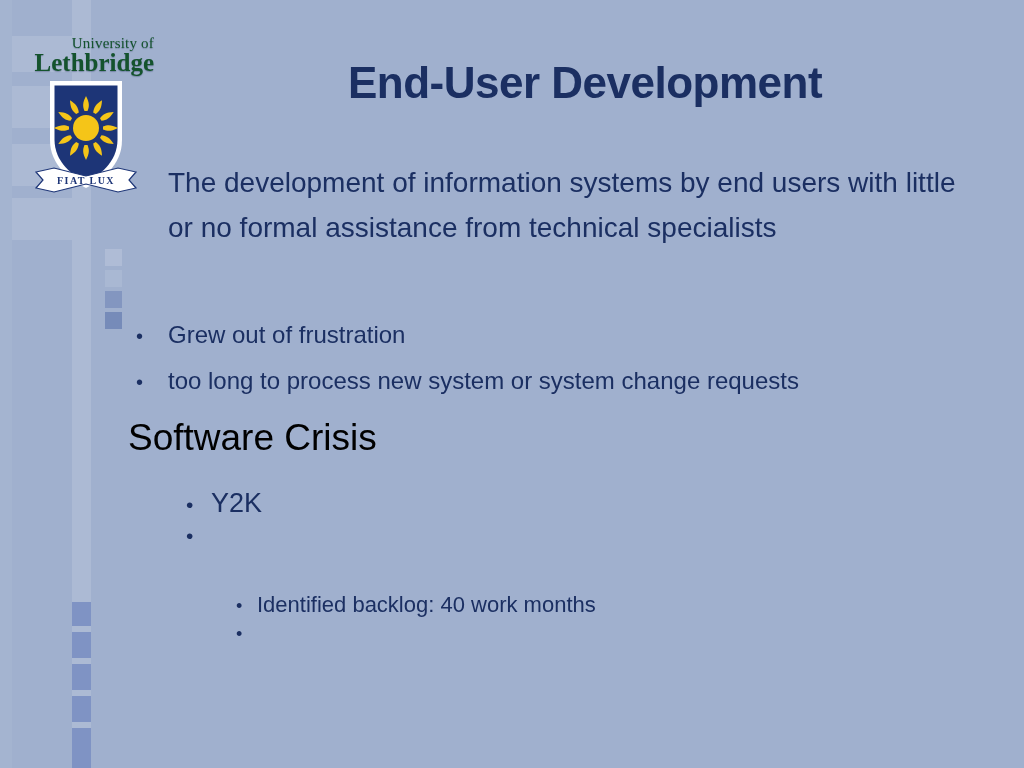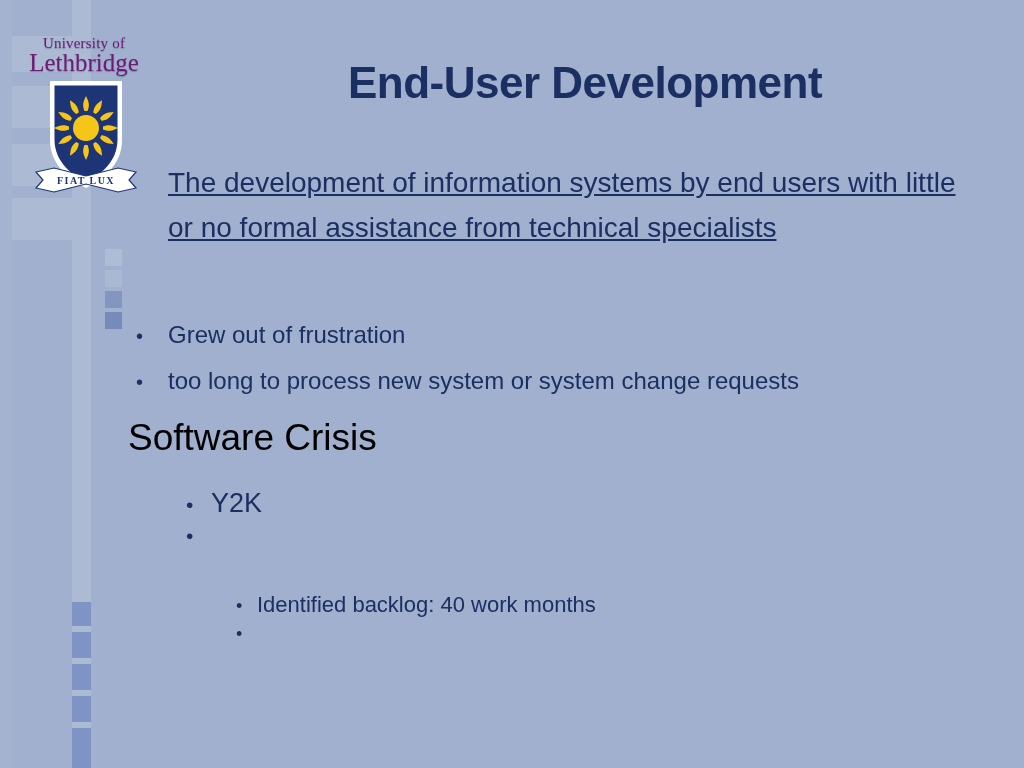--- a/index.html
+++ b/index.html
@@ -78,34 +78,34 @@
 
   
   .logo {
     position: absolute;
     left: 14px;
     top: 36px;
     width: 140px;
     height: 165px;
   }
   .logo-wordmark {
-    text-align: center;
-    color: #701a75;
+    text-align: right;
+    color: #14532d;
     font-family: "Liberation Serif", serif;
     line-height: 1;
     text-shadow: 0 1px 1px rgba(40,55,95,0.35);
   }
   .logo-word-top {
     font-size: 15px;
     letter-spacing: 0.2px;
     display: block;
   }
   .logo-word-bottom {
     font-size: 25px;
-    font-weight: normal;
+    font-weight: bold;
     display: block;
     margin-top: -1px;
   }
   .crest {
     position: absolute;
     left: 33px;
     top: 42px;
     width: 78px;
     height: 118px;
   }
@@ -132,21 +132,20 @@
   }
 
   .lead {
     position: absolute;
     left: 168px;
     top: 0px;
     width: 800px;
     font-size: 28px;
     color: #1b2f62;
     line-height: 1.62;
-    text-decoration: underline;
   }
 
   .row {
     position: absolute;
     display: flex;
     align-items: baseline;
     color: #1b2f62;
   }
 
   .row .dot {

